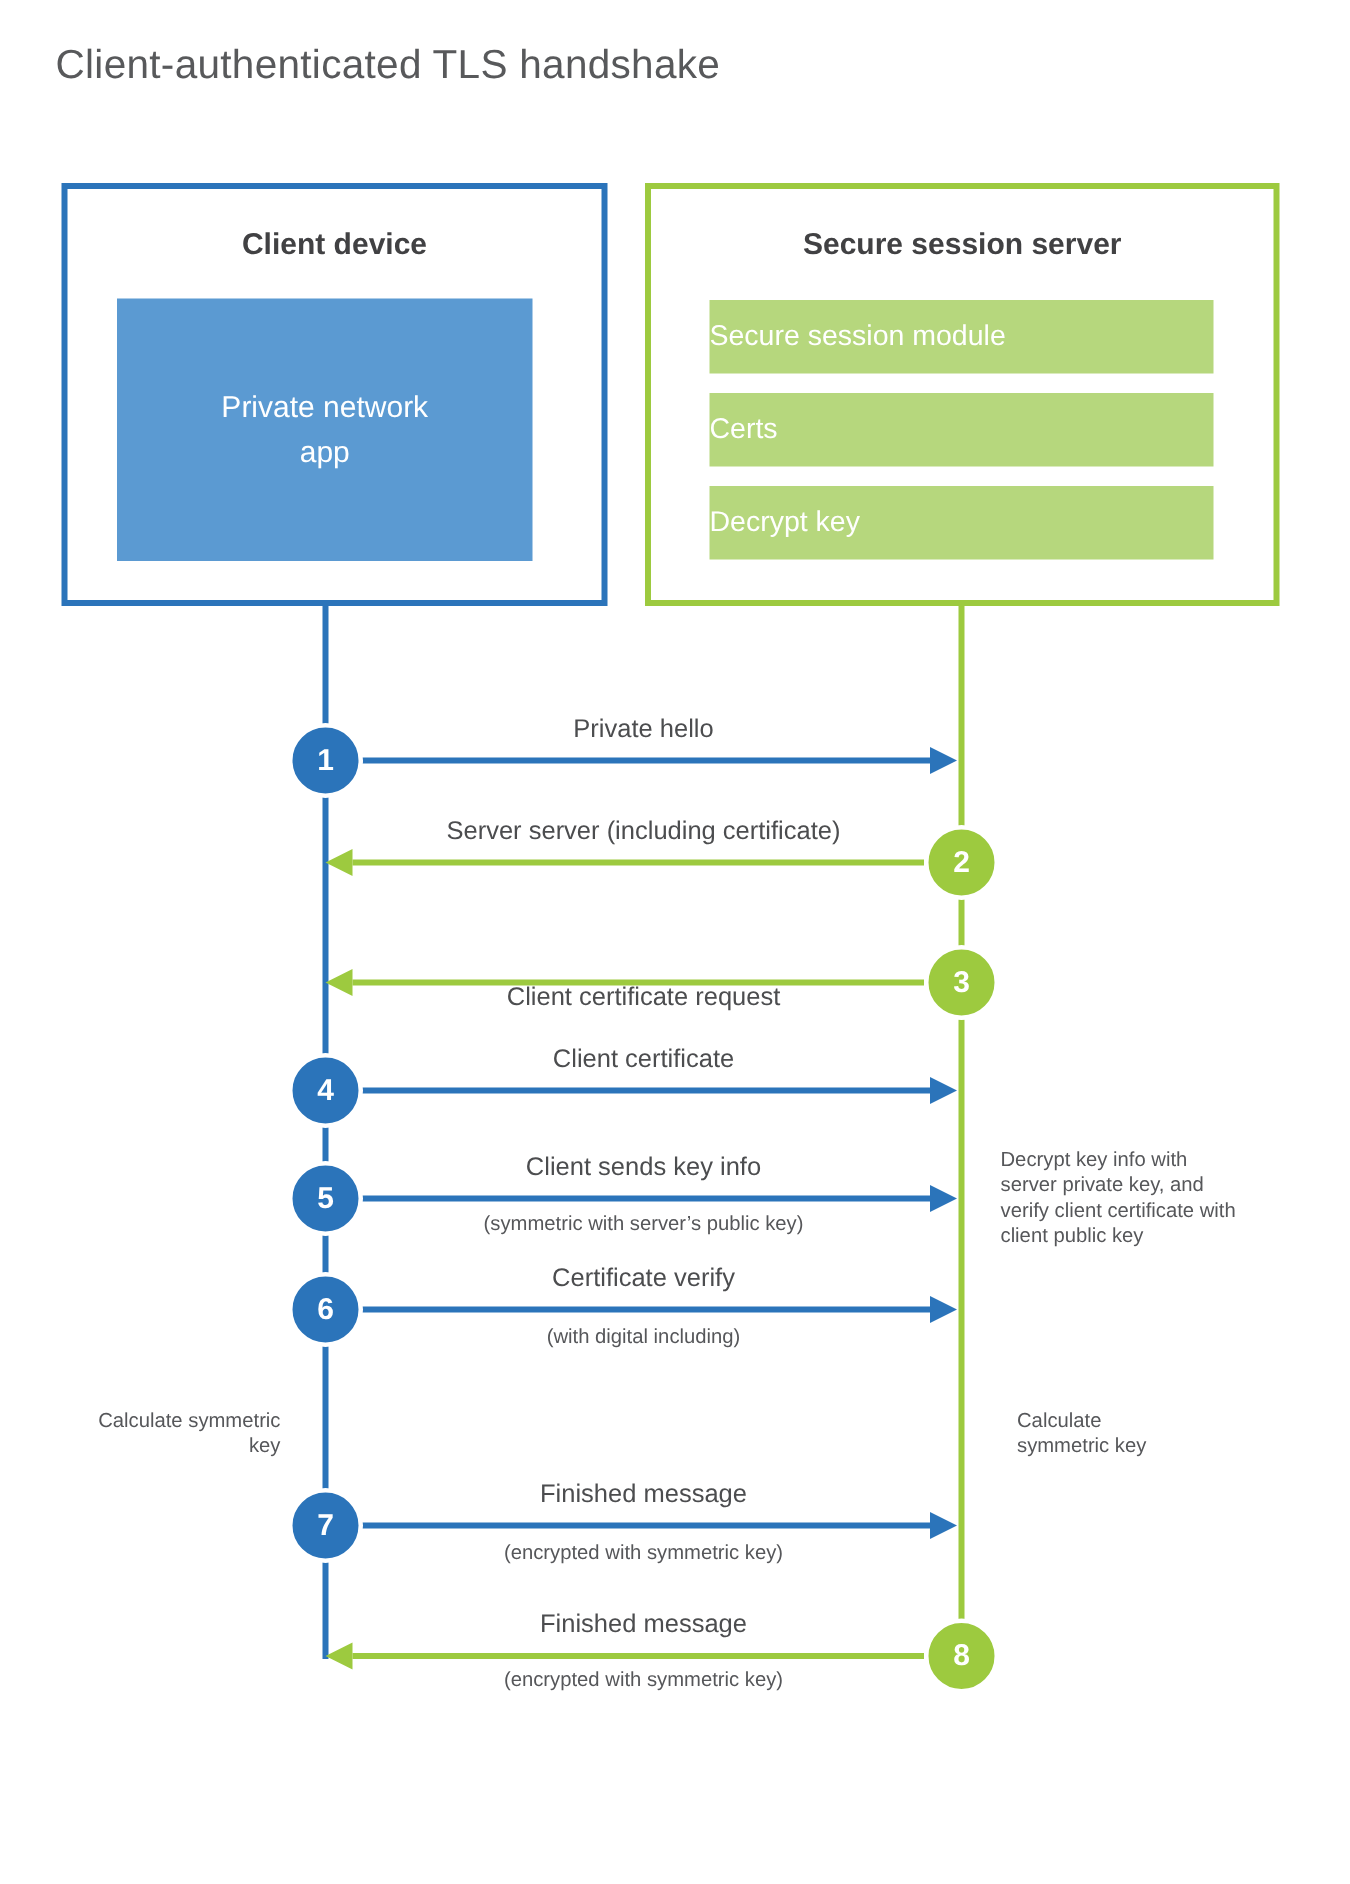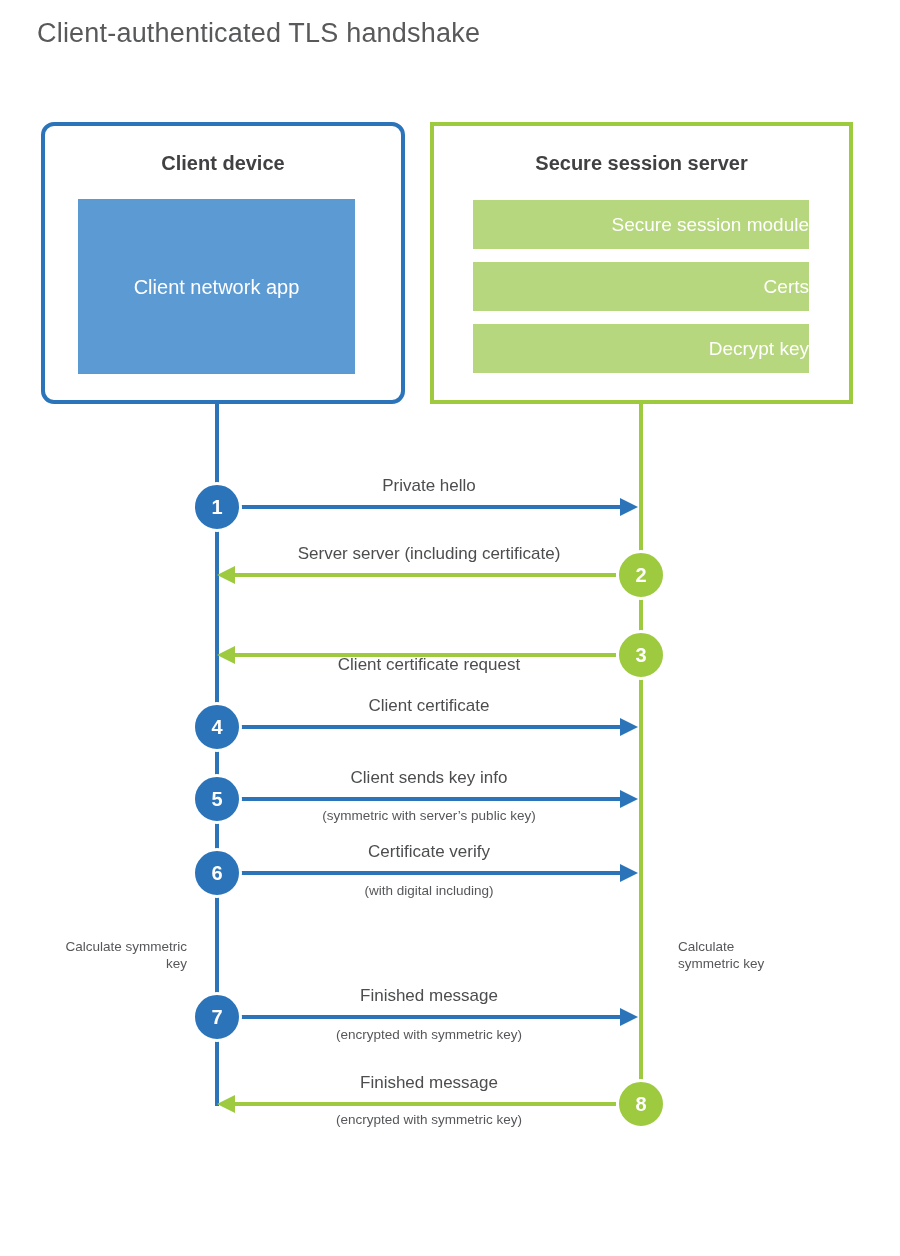--- a/index.html
+++ b/index.html
@@ -1,34 +1,34 @@
 <!DOCTYPE html>
 <html style="--blue: #2b74ba; --blue-fill: #5b9ad2; --green: #9dca3f; --green-fill: #b6d77d; --heading: #414143; --text: #4c4d4f; --muted: #56575a;"><head>
 <meta charset="utf-8">
 <style>
   html,body { margin:0; padding:0; background:#ffffff; }
   .canvas {
     position:relative; width:900px; height:1256px; background:#ffffff;
     font-family:"Liberation Sans", sans-serif; overflow:hidden;
   }
   .page-title {
-    position:absolute; left:37px; top:18px;
+    position:absolute; left:37px; top:28px;
     font-size:27px; font-weight:300; letter-spacing:0.2px; color:#58595b;
   }
   
   .actor-box { position:absolute; top:122px; height:282px; border:4px solid; background:#fff; box-sizing:border-box; }
-  .client-box { left:41px;  width:364px; border-color:var(--blue);border-radius:13px; }
+  .client-box { left:41px;  width:364px; border-color:var(--blue); }
   .server-box { left:430px; width:423px; border-color:var(--green); }
   .actor-title { position:absolute; left:0; right:0; top:26px; text-align:center;
                  font-size:20px; font-weight:700; color:var(--heading); }
   .app-box { position:absolute; left:33px; top:73px; width:277px; height:175px;
              background:var(--blue-fill); display:flex; align-items:center; justify-content:center; }
   .app-box span { color:#fff; font-size:20px; text-align:center; width:170px; line-height:30px; }
   .module-row { position:absolute; left:39px; width:336px; height:49px; background:var(--green-fill);
-                color:#fff; font-size:19px; text-align:right; line-height:49px; }
+                color:#fff; font-size:19px; text-align:left; line-height:49px; }
   .module-1 { top:74px; } .module-2 { top:136px; } .module-3 { top:198px; }
   
   .lifeline { position:absolute; top:404px; width:4px; height:702px; }
   .lifeline.blue  { left:215px; background:var(--blue); }
   .lifeline.green { left:639px; background:var(--green); }
   
   .circle { position:absolute; width:44px; height:44px; border:3px solid #fff; border-radius:50%;
             display:flex; align-items:center; justify-content:center;
             color:#fff; font-size:20px; font-weight:700; }
   .circle.blue  { background:var(--blue);  left:192px; }
@@ -53,21 +53,21 @@
 </head>
 <body>
 
 <div class="canvas">
 
   <div class="page-title">Client-authenticated TLS handshake</div>
 
   <div class="actor-box client-box">
     <div class="actor-title">Client device</div>
     <div class="app-box">
-      <span>Client network app</span>
+      <span>Private network app</span>
     </div>
   </div>
 
   <div class="actor-box server-box">
     <div class="actor-title">Secure session server</div>
     <div class="module-row module-1">Secure session module</div>
     <div class="module-row module-2">Certs</div>
     <div class="module-row module-3">Decrypt key</div>
   </div>
 
@@ -143,16 +143,17 @@
   <div>
     <div class="msg-label" style="top:1073px">Finished message</div>
     <div class="arrowhead left" style="left:217px; top:1095px"></div>
     <div class="hline green" style="left:235px; top:1102px; width:381px"></div>
     <div class="circle green" style="top:1079px">
         <span>8</span>
       </div>
     <div class="msg-sub" style="top:1112px">(encrypted with symmetric key)</div>
   </div>
 
+  <div class="note note-decrypt">Decrypt key info with server private key, and verify client certificate with client public key</div>
   <div class="note note-calc-left">Calculate symmetric key</div>
   <div class="note note-calc-right">Calculate symmetric key</div>
 
 </div>
 
 </body></html>

